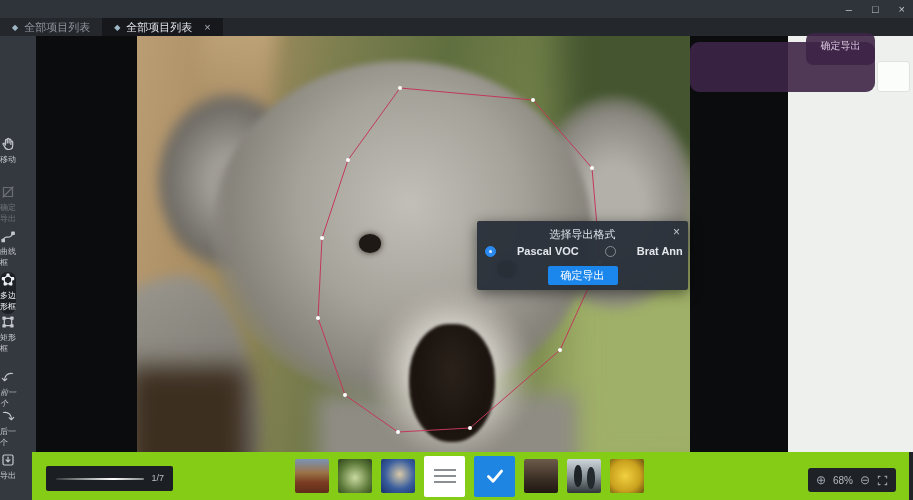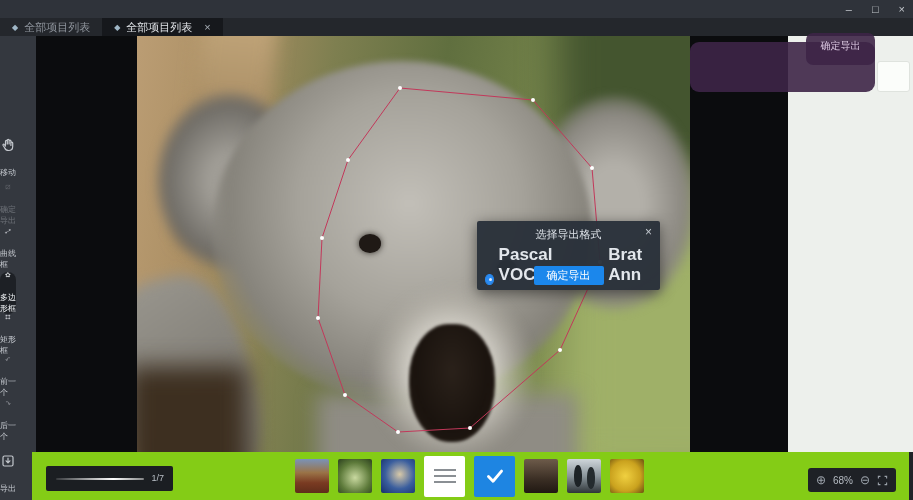--- a/index.html
+++ b/index.html
@@ -19,21 +19,21 @@
   .win-controls span { line-height:18px; }
   
   .tabbar { position:absolute; left:0; top:18px; width:913px; height:18px; background:#24272c; display:flex; }
   .tab { display:flex; align-items:center; gap:6px; padding:0 12px; height:18px; font-size:11px; color:#8f959d; }
   .tab .diamond { font-size:8px; color:#9fb6c6; }
   .tab.active { background:#16181c; color:#e2e5e9; }
   .tab .close { margin-left:6px; color:#aab0b8; font-size:11px; }
   
   .toolbar { position:absolute; left:0; top:36px; width:36px; height:464px; background:#34383f; }
   .tool { position:absolute; left:0; width:16px; height:42px; display:flex; flex-direction:column;
-    align-items:center; justify-content:center; gap:14px; color:#c4c8ce; font-size:8px; cursor:default; }
+    align-items:center; gap:2px; color:#c4c8ce; font-size:8px; cursor:default; }
   .tool svg { display:block; }
   .tool.active { background:#1d2025; color:#eef1f4; }
   .tool.disabled { opacity:.38; }
   
   .canvas { position:absolute; left:36px; top:36px; width:752px; height:416px; background:#0b0c0e; }
   .photo { position:absolute; left:101px; top:0; width:553px; height:416px; overflow:hidden; background:#6c7a45; }
   .photo div { position:absolute; }
   .ph-bg { inset:0; background:linear-gradient(100deg,#bb9d74 0%,#ab8f63 15%,#7e7f50 32%,#606f3f 50%,#74834a 68%,#9aa862 85%,#8d9c58 100%); }
   .ph-branch { left:55px; top:-30px; width:75px; height:240px; background:linear-gradient(#c4a87c,#8a6f4a); filter:blur(9px); transform:rotate(6deg); }
   .ph-topright { left:420px; top:-40px; width:210px; height:180px; background:#44552f; filter:blur(18px); }
@@ -48,26 +48,26 @@
     background:radial-gradient(ellipse,#b3b0a9 25%,#8a8780 60%,rgba(80,78,72,0) 78%); }
   .ph-chest { left:180px; top:358px; width:260px; height:130px; background:#8f8c84; filter:blur(10px); }
   .ph-muzzle { left:235px; top:252px; width:160px; height:170px; border-radius:50%; filter:blur(6px);
     background:radial-gradient(ellipse,rgba(230,227,219,.9) 30%,rgba(190,186,176,.4) 60%,transparent 75%); }
   .ph-eye-l { left:222px; top:198px; width:22px; height:19px; background:#1f1915; border-radius:50%; box-shadow:0 0 6px rgba(20,16,12,.8); }
   .ph-eye-r { left:360px; top:224px; width:20px; height:18px; background:#1f1915; border-radius:50%; box-shadow:0 0 6px rgba(20,16,12,.8); }
   .ph-nose { left:272px; top:288px; width:86px; height:118px; border-radius:46% 46% 48% 48%; filter:blur(1.5px);
     background:radial-gradient(ellipse at 50% 40%,#2a211a 0%,#1a130e 60%,#241b14 100%); }
   .anno-svg { position:absolute; left:0; top:0; }
   
-  .dialog { position:absolute; left:441px; top:185px; width:183px; height:69px;
+  .dialog { position:absolute; left:441px; top:185px; width:211px; height:69px;
     background:rgba(41,48,57,.96); border-radius:2px; box-shadow:0 3px 14px rgba(0,0,0,.5); color:#dfe3e8; }
   .dlg-title { position:absolute; left:0; right:0; top:6px; text-align:center; font-size:11px; color:#dde2e8; }
   .dlg-close { position:absolute; right:8px; top:4px; font-size:12px; color:#c3c9d0; cursor:default; }
   .dlg-options { position:absolute; left:8px; top:24px; display:flex; gap:26px; }
-  .dlg-option { display:flex; align-items:flex-end; gap:5px; font-size:17px; font-weight:bold; color:#e3e7ec; }
+  .dlg-option { display:flex; align-items:flex-end; gap:21px; font-size:11px; font-weight:bold; color:#e3e7ec; }
   .radio { width:11px; height:11px; border-radius:50%; border:1px solid #868d96; position:relative; background:transparent; }
   .radio.on { border-color:#2a8af0; background:#2a8af0; }
   .radio.on::after { content:""; position:absolute; left:3px; top:3px; width:3px; height:3px; border-radius:50%; background:#dceafc; }
   .dlg-btn { position:absolute; left:50%; transform:translateX(-50%); bottom:5px;
     background:#1b87ec; color:#fff; font-size:11px; padding:2px 13px; border-radius:2px; border:none; }
   
   .rightpanel { position:absolute; left:788px; top:36px; width:125px; height:416px; background:#edf0ec; }
   .panel-box { position:absolute; left:89px; top:25px; width:33px; height:31px; background:#fbfdfa; border:1px solid #dfe3de; border-radius:3px; }
   .watermark { position:absolute; left:690px; top:42px; width:185px; height:50px; background:rgba(61,37,71,.9); border-radius:9px; }
   .watermark-lobe { position:absolute; left:806px; top:33px; width:69px; height:32px; background:rgba(61,37,71,.9); border-radius:7px; }
@@ -158,28 +158,28 @@
       <div class="tool" style="top: 278px;">
         <svg width="16" height="16" viewBox="0 0 16 16" fill="none" stroke="currentColor" stroke-width="1.2" stroke-linecap="round" stroke-linejoin="round">
           <rect x="4.3" y="4.3" width="7.4" height="7.4"></rect>
           <rect x="3" y="3" width="2.2" height="2.2" fill="currentColor"></rect>
           <rect x="10.8" y="3" width="2.2" height="2.2" fill="currentColor"></rect>
           <rect x="3" y="10.8" width="2.2" height="2.2" fill="currentColor"></rect>
           <rect x="10.8" y="10.8" width="2.2" height="2.2" fill="currentColor"></rect>
         </svg>
         <span>矩形框</span>
       </div>
-      <div class="tool" style="top: 320px;">
+      <div class="tool" style="top: 333px; font-style: italic;">
         <svg width="16" height="16" viewBox="0 0 16 16" fill="none" stroke="currentColor" stroke-width="1.2" stroke-linecap="round" stroke-linejoin="round">
           <path d="M12.5 4.5C7 3.5 4.5 7.5 4.5 11.5"></path>
           <path d="M2.3 9.4l2.2 2.3 2.3-1.9"></path>
         </svg>
         <span>前一个</span>
       </div>
-      <div class="tool" style="top: 364px;">
+      <div class="tool" style="top: 372px;">
         <svg width="16" height="16" viewBox="0 0 16 16" fill="none" stroke="currentColor" stroke-width="1.2" stroke-linecap="round" stroke-linejoin="round">
           <path d="M3.5 4.5C9 3.5 11.5 7.5 11.5 11.5"></path>
           <path d="M13.7 9.4l-2.2 2.3-2.3-1.9"></path>
         </svg>
         <span>后一个</span>
       </div>
       <div class="tool" style="top: 416px;">
         <svg width="16" height="16" viewBox="0 0 16 16" fill="none" stroke="currentColor" stroke-width="1.2" stroke-linecap="round" stroke-linejoin="round">
           <rect x="3" y="3" width="10" height="10" rx="1.5"></rect>
           <path d="M8 5.2v4.4M6.1 7.8L8 9.8l1.9-2"></path>

